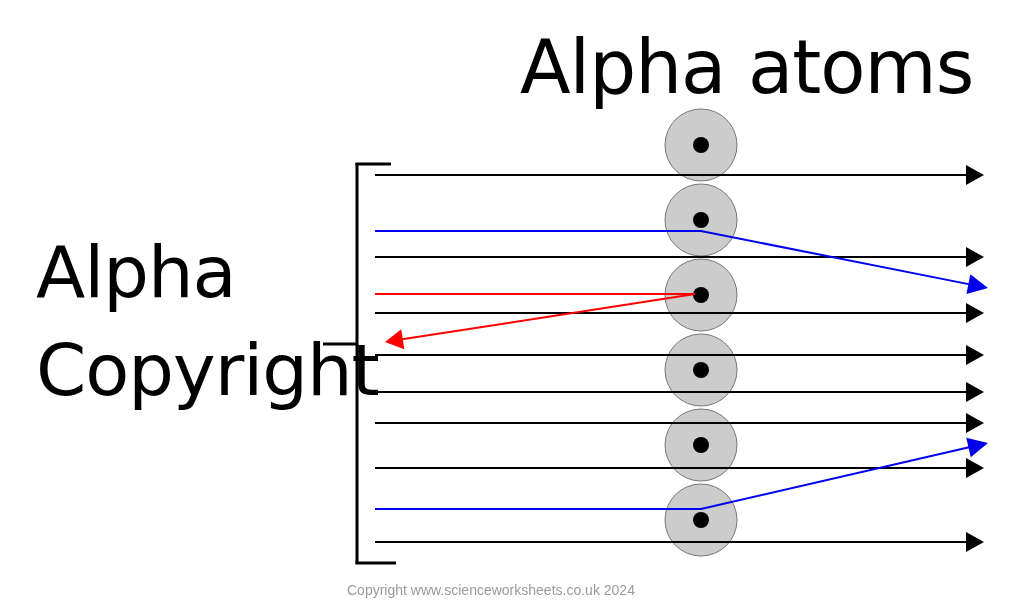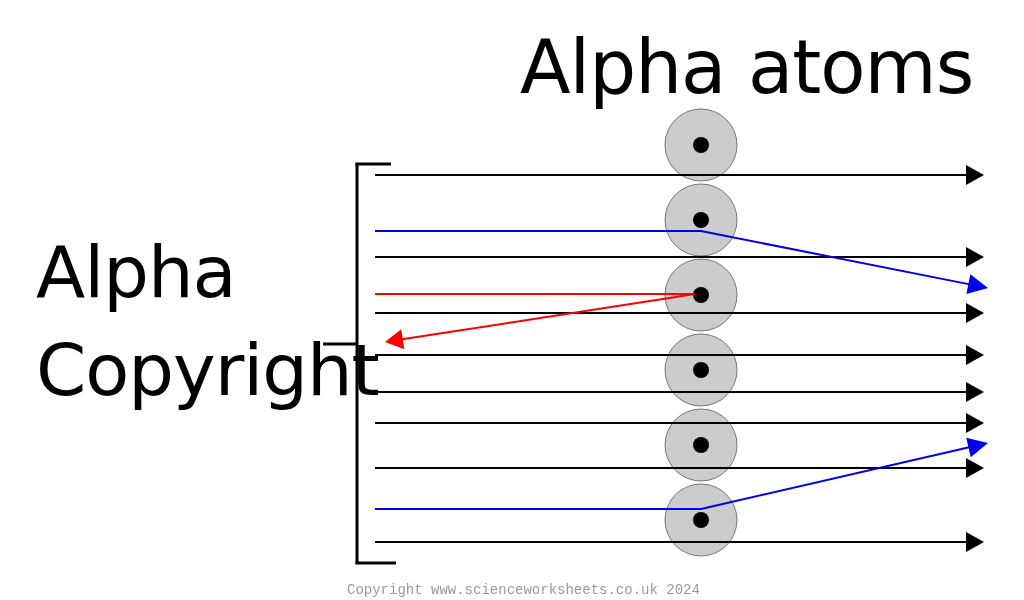--- a/index.html
+++ b/index.html
@@ -2,21 +2,21 @@
 <html><head>
   <meta charset="utf-8">
   <style>
     html, body { margin: 0; padding: 0; background: #ffffff; }
     body { width: 1024px; height: 600px; position: relative; overflow: hidden; font-family: "DejaVu Sans", "Liberation Sans", sans-serif; }
     #diagram { position: absolute; left: 0; top: 0; }
     .title { position: absolute; left: 520px; top: 22px; font-size: 74px; line-height: 90px; color: #000; letter-spacing: -1px; font-family: "DejaVu Sans", sans-serif; }
     .label-line { position: absolute; left: 24px; font-size: 72px; line-height: 80px; color: #000; letter-spacing: -1px; font-family: "DejaVu Sans", sans-serif; margin-left: 12px; }
     .label-line.l1 { top: 232px; }
     .label-line.l2 { top: 330px; }
-    .copyright { position: absolute; left: 347px; top: 582px; font-size: 14px; color: #9a9a9a; font-family: Liberation Mono, monospace; }
+    .copyright { position: absolute; left: 347px; top: 582px; font-size: 14px; color: #9a9a9a; font-family: Liberation Sans, sans-serif; }
   </style>
 </head>
 <body>
 
 <svg id="diagram" width="1024" height="600" viewBox="0 0 1024 600">
   <defs>
     <marker id="ah-black" markerWidth="10" markerHeight="10" refX="9" refY="5" orient="auto" markerUnits="userSpaceOnUse">
       <path d="M0,0 L18,9 L0,18 z" transform="scale(0.55)" fill="#000"></path>
     </marker>
   </defs>

